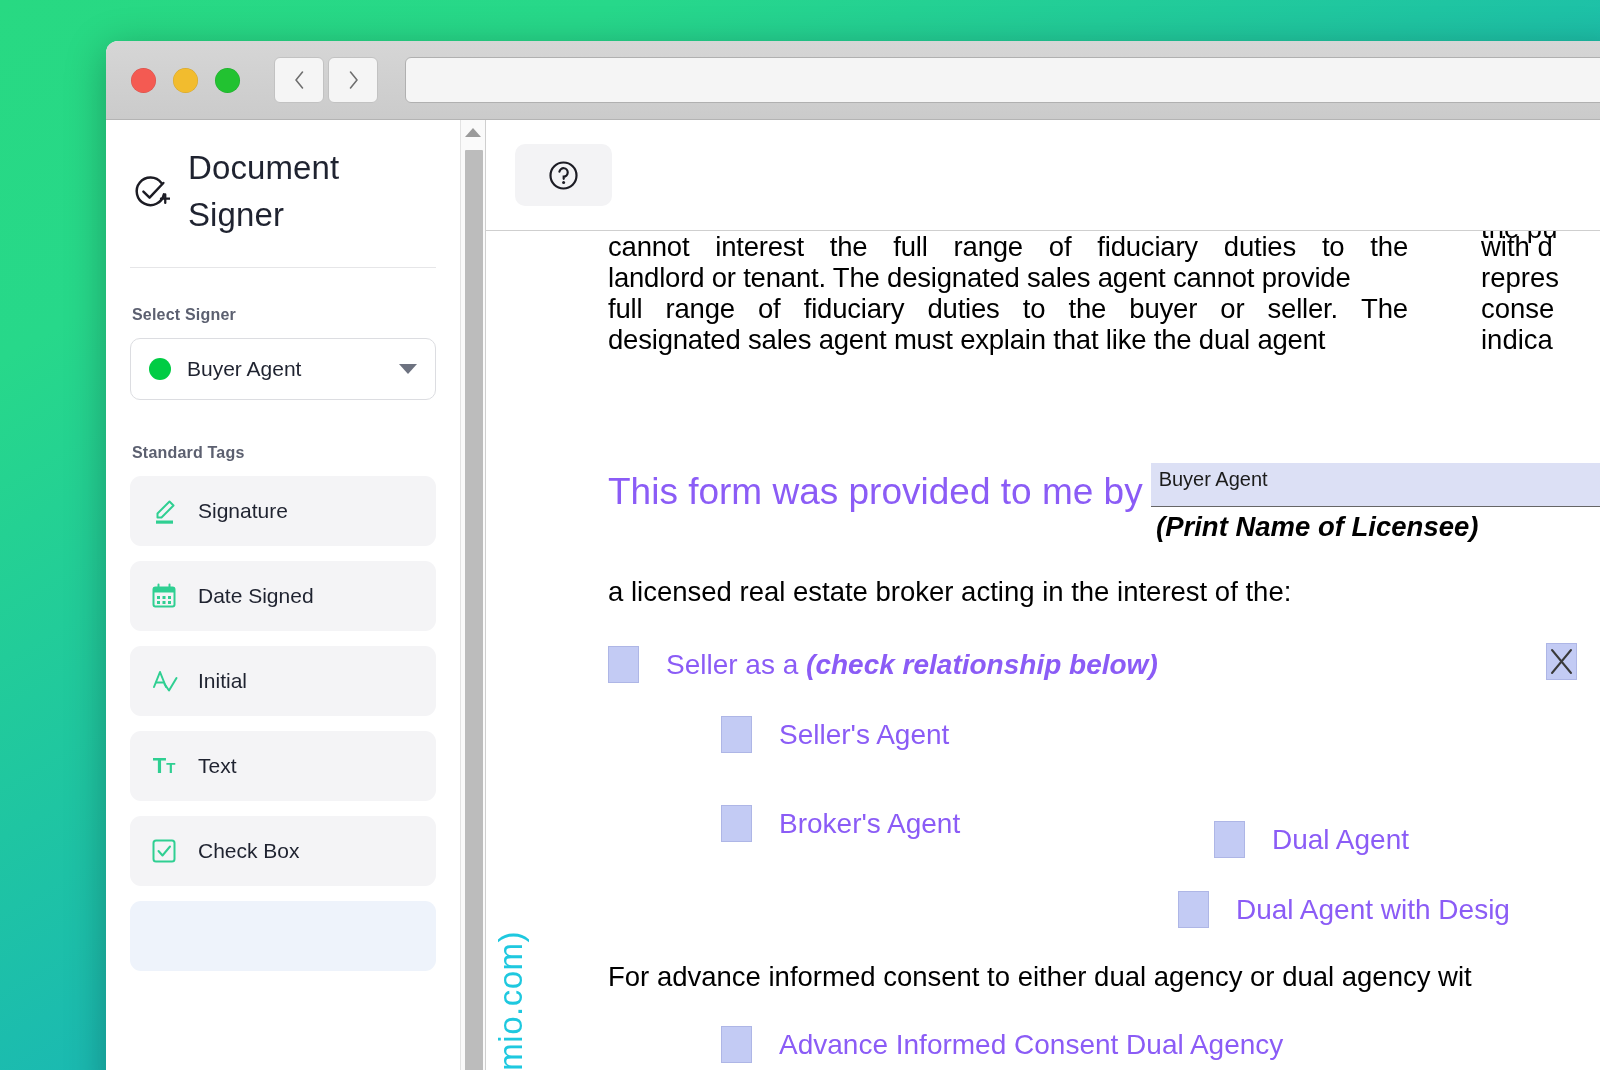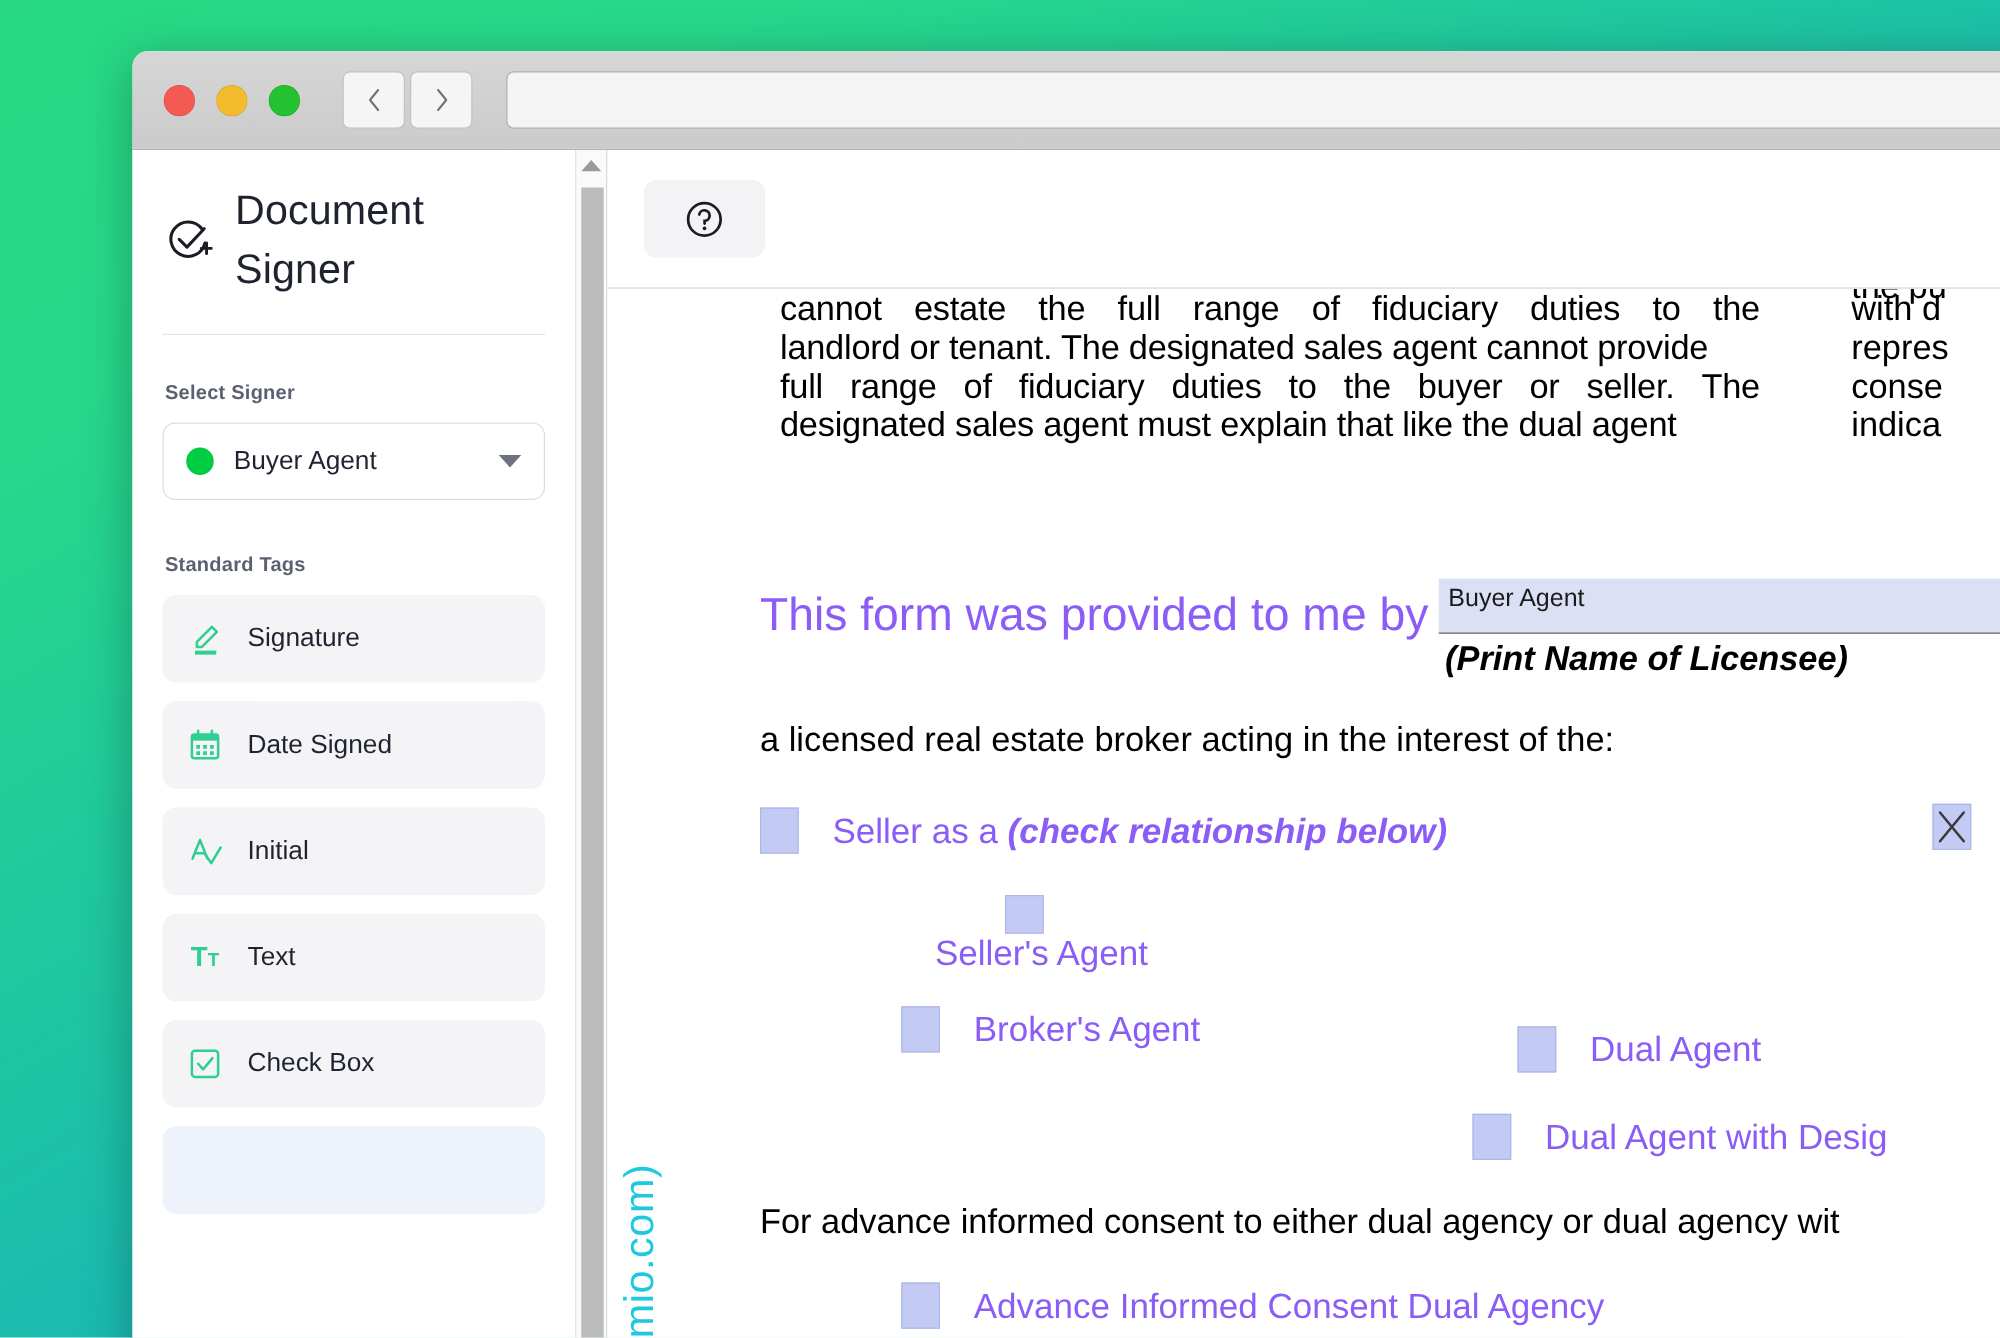--- a/index.html
+++ b/index.html
@@ -229,21 +229,20 @@
     left: 122px;
     top: 0;
     width: 800px;
   }
   .doc-para {
     font-size: 27.5px;
     line-height: 31px;
     color: #000;
     text-align: justify;
     letter-spacing: -0.2px;
-    margin-left: 16px;
   }
   .doc-para .line { display: block; white-space: nowrap; }
   .doc-para .line.just {
     display: flex;
     justify-content: space-between;
   }
 
   #doc-col-right {
     position: absolute;
     left: 995px;
@@ -332,21 +331,21 @@
   .cb-text {
     font-size: 28px;
     color: #8b5cf6;
     margin-left: 27px;
     white-space: nowrap;
   }
   .cb-text i { font-style: italic; font-weight: bold; }
 
   #row-seller    { left: 122px; top: 415px; }
   #row-x         { left: 1060px; top: 412px; }
-  #row-sellers-agent { left: 235px; top: 485px; flex-direction: column; }
+  #row-sellers-agent { left: 235px; top: 485px; }
   #row-brokers-agent { left: 235px; top: 574px; }
   #row-dual-agent    { left: 728px; top: 590px; align-items: center; }
   #row-dual-agent-desig { left: 692px; top: 660px; }
   #row-advance   { left: 235px; top: 795px; }
 
   #consent-line {
     position: absolute;
     left: 122px;
     top: 730px;
     font-size: 27.5px;
@@ -488,21 +487,21 @@
       </div>
 
       <div id="doc-surface">
 
         <div id="watermark" style="color: rgb(30, 200, 223);">bhumio.com)</div>
 
         <div id="doc-col-left">
           <div class="doc-para">
             <span class="line just">
               <span>cannot</span>
-              <span>estate</span>
+              <span>interest</span>
               <span>the</span>
               <span>full</span>
               <span>range</span>
               <span>of</span>
               <span>fiduciary</span>
               <span>duties</span>
               <span>to</span>
               <span>the</span>
             </span>
             <span class="line">landlord or tenant. The designated sales agent cannot provide</span>

